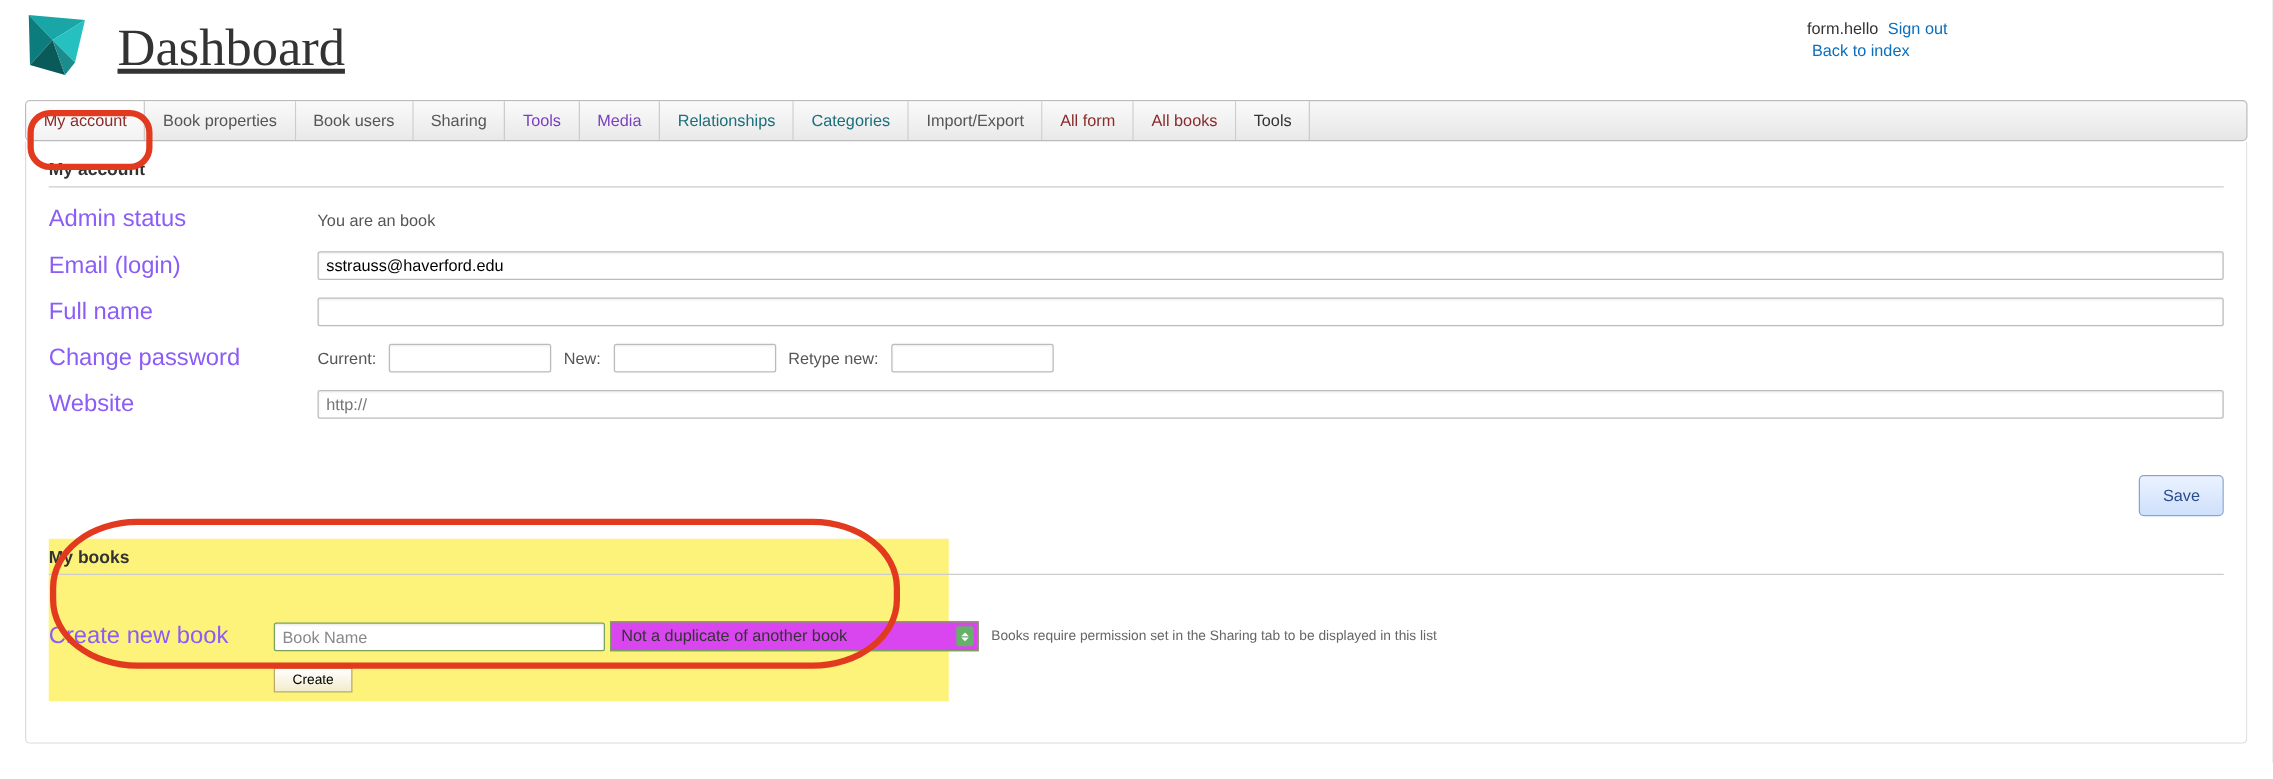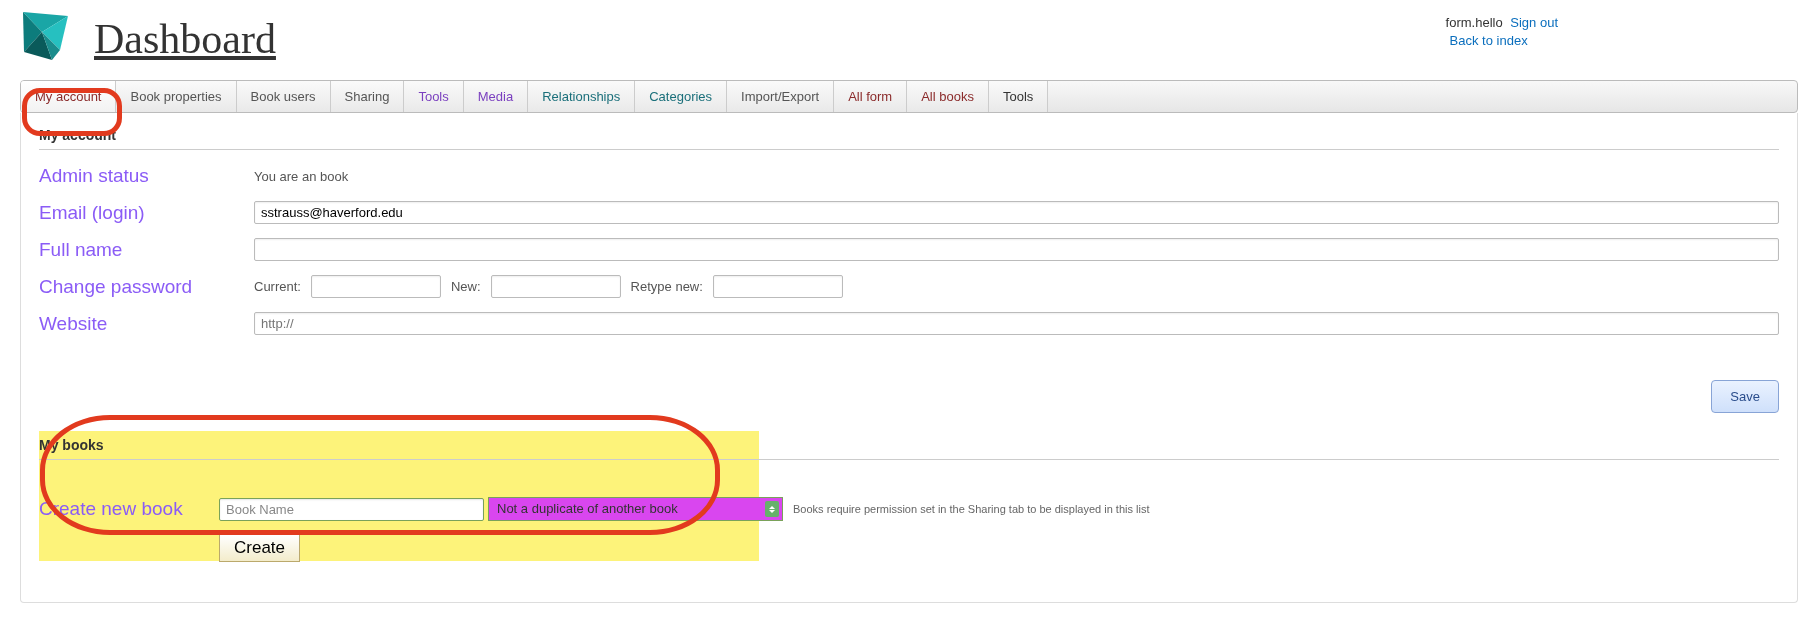--- a/index.html
+++ b/index.html
@@ -152,21 +152,21 @@
     justify-content:space-between;
   }
   .dup-select .arrows { width:14px; height:16px; background:#66b06a; border-radius:2px;
     display:flex; flex-direction:column; align-items:center; justify-content:center;}
   .dup-select .arrows span{display:block;width:0;height:0;border-left:3px solid transparent;border-right:3px solid transparent;}
   .dup-select .arrows .up{border-bottom:3px solid #fff;margin-bottom:1px;}
   .dup-select .arrows .down{border-top:3px solid #fff;}
   .helper { font-size:11px; color:#666; margin-left:6px; }
   .create-btn-row { padding-left:180px; margin-top:6px;}
   .create-btn {
-    font-size:17px;
+    font-size:11px;
     padding:3px 14px;
     border:1px solid #bba96c;
     background: linear-gradient(#fff,#f3eccb);
     border-radius:0;
     cursor:pointer;
   }
 
   
   .callout { position:absolute; border:5px solid #e23a1e; border-radius: 30px; pointer-events:none; z-index:50;}
   .callout-tab { left:22px; top:88px; width:100px; height:48px; border-radius:18px;}

